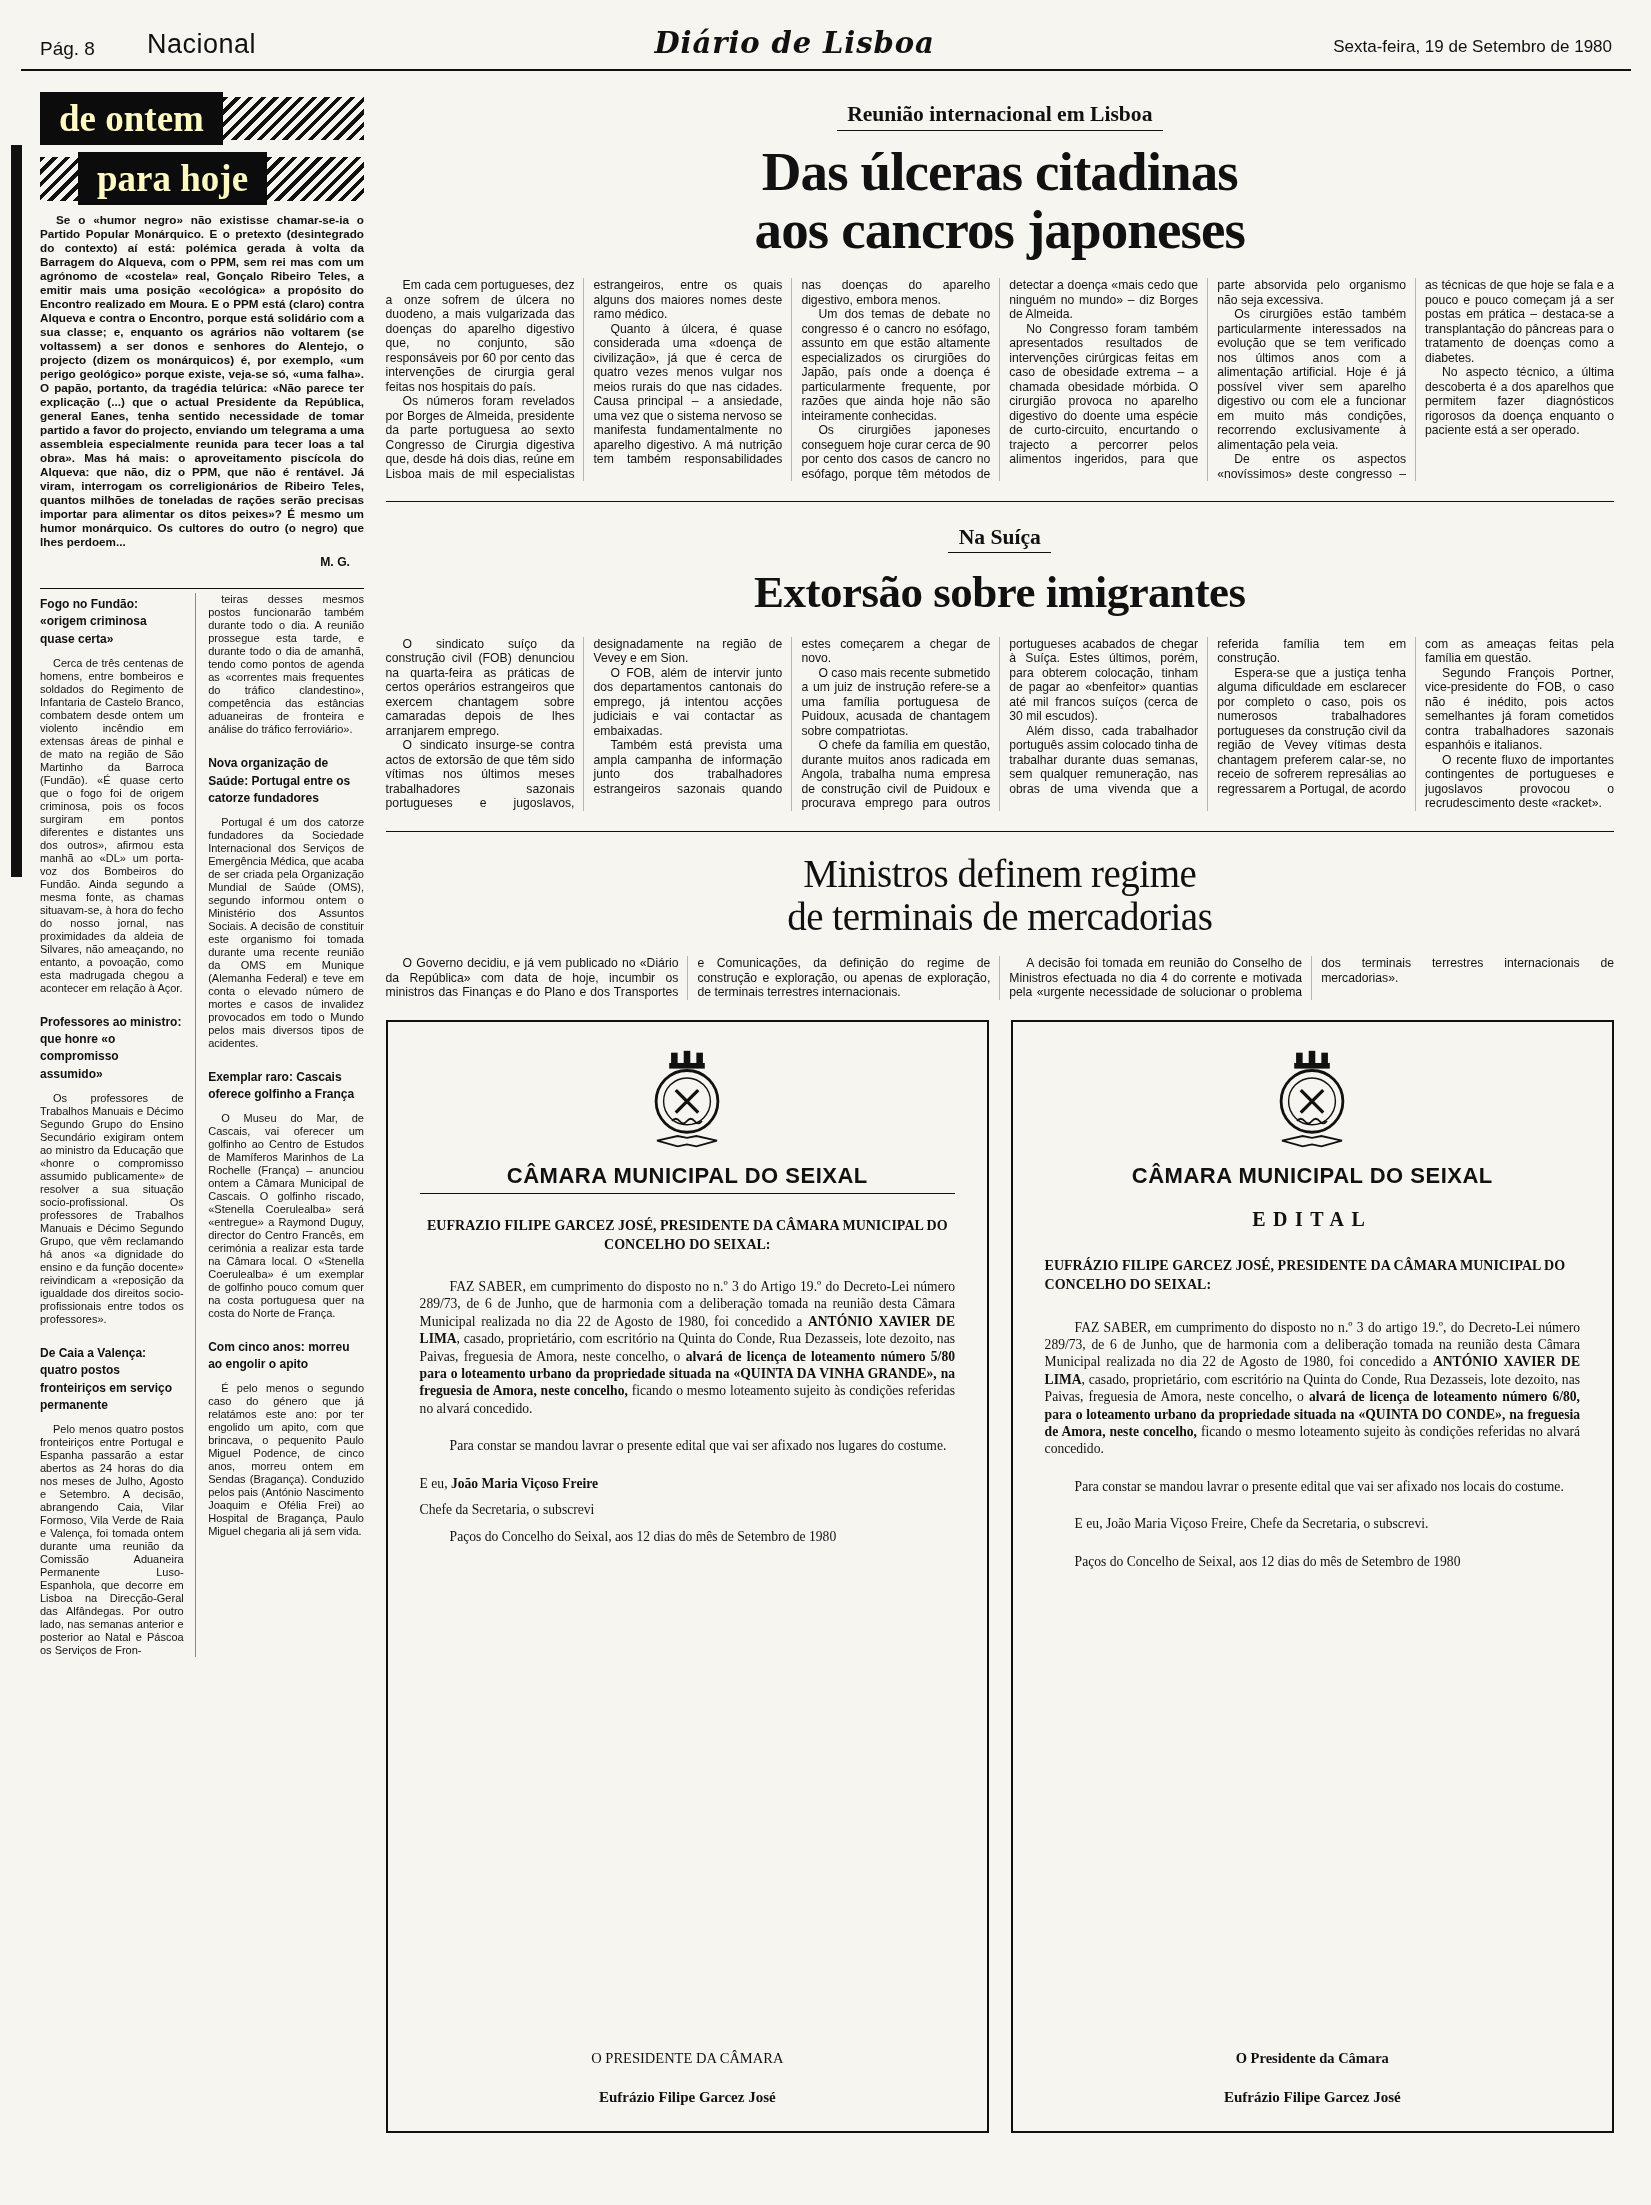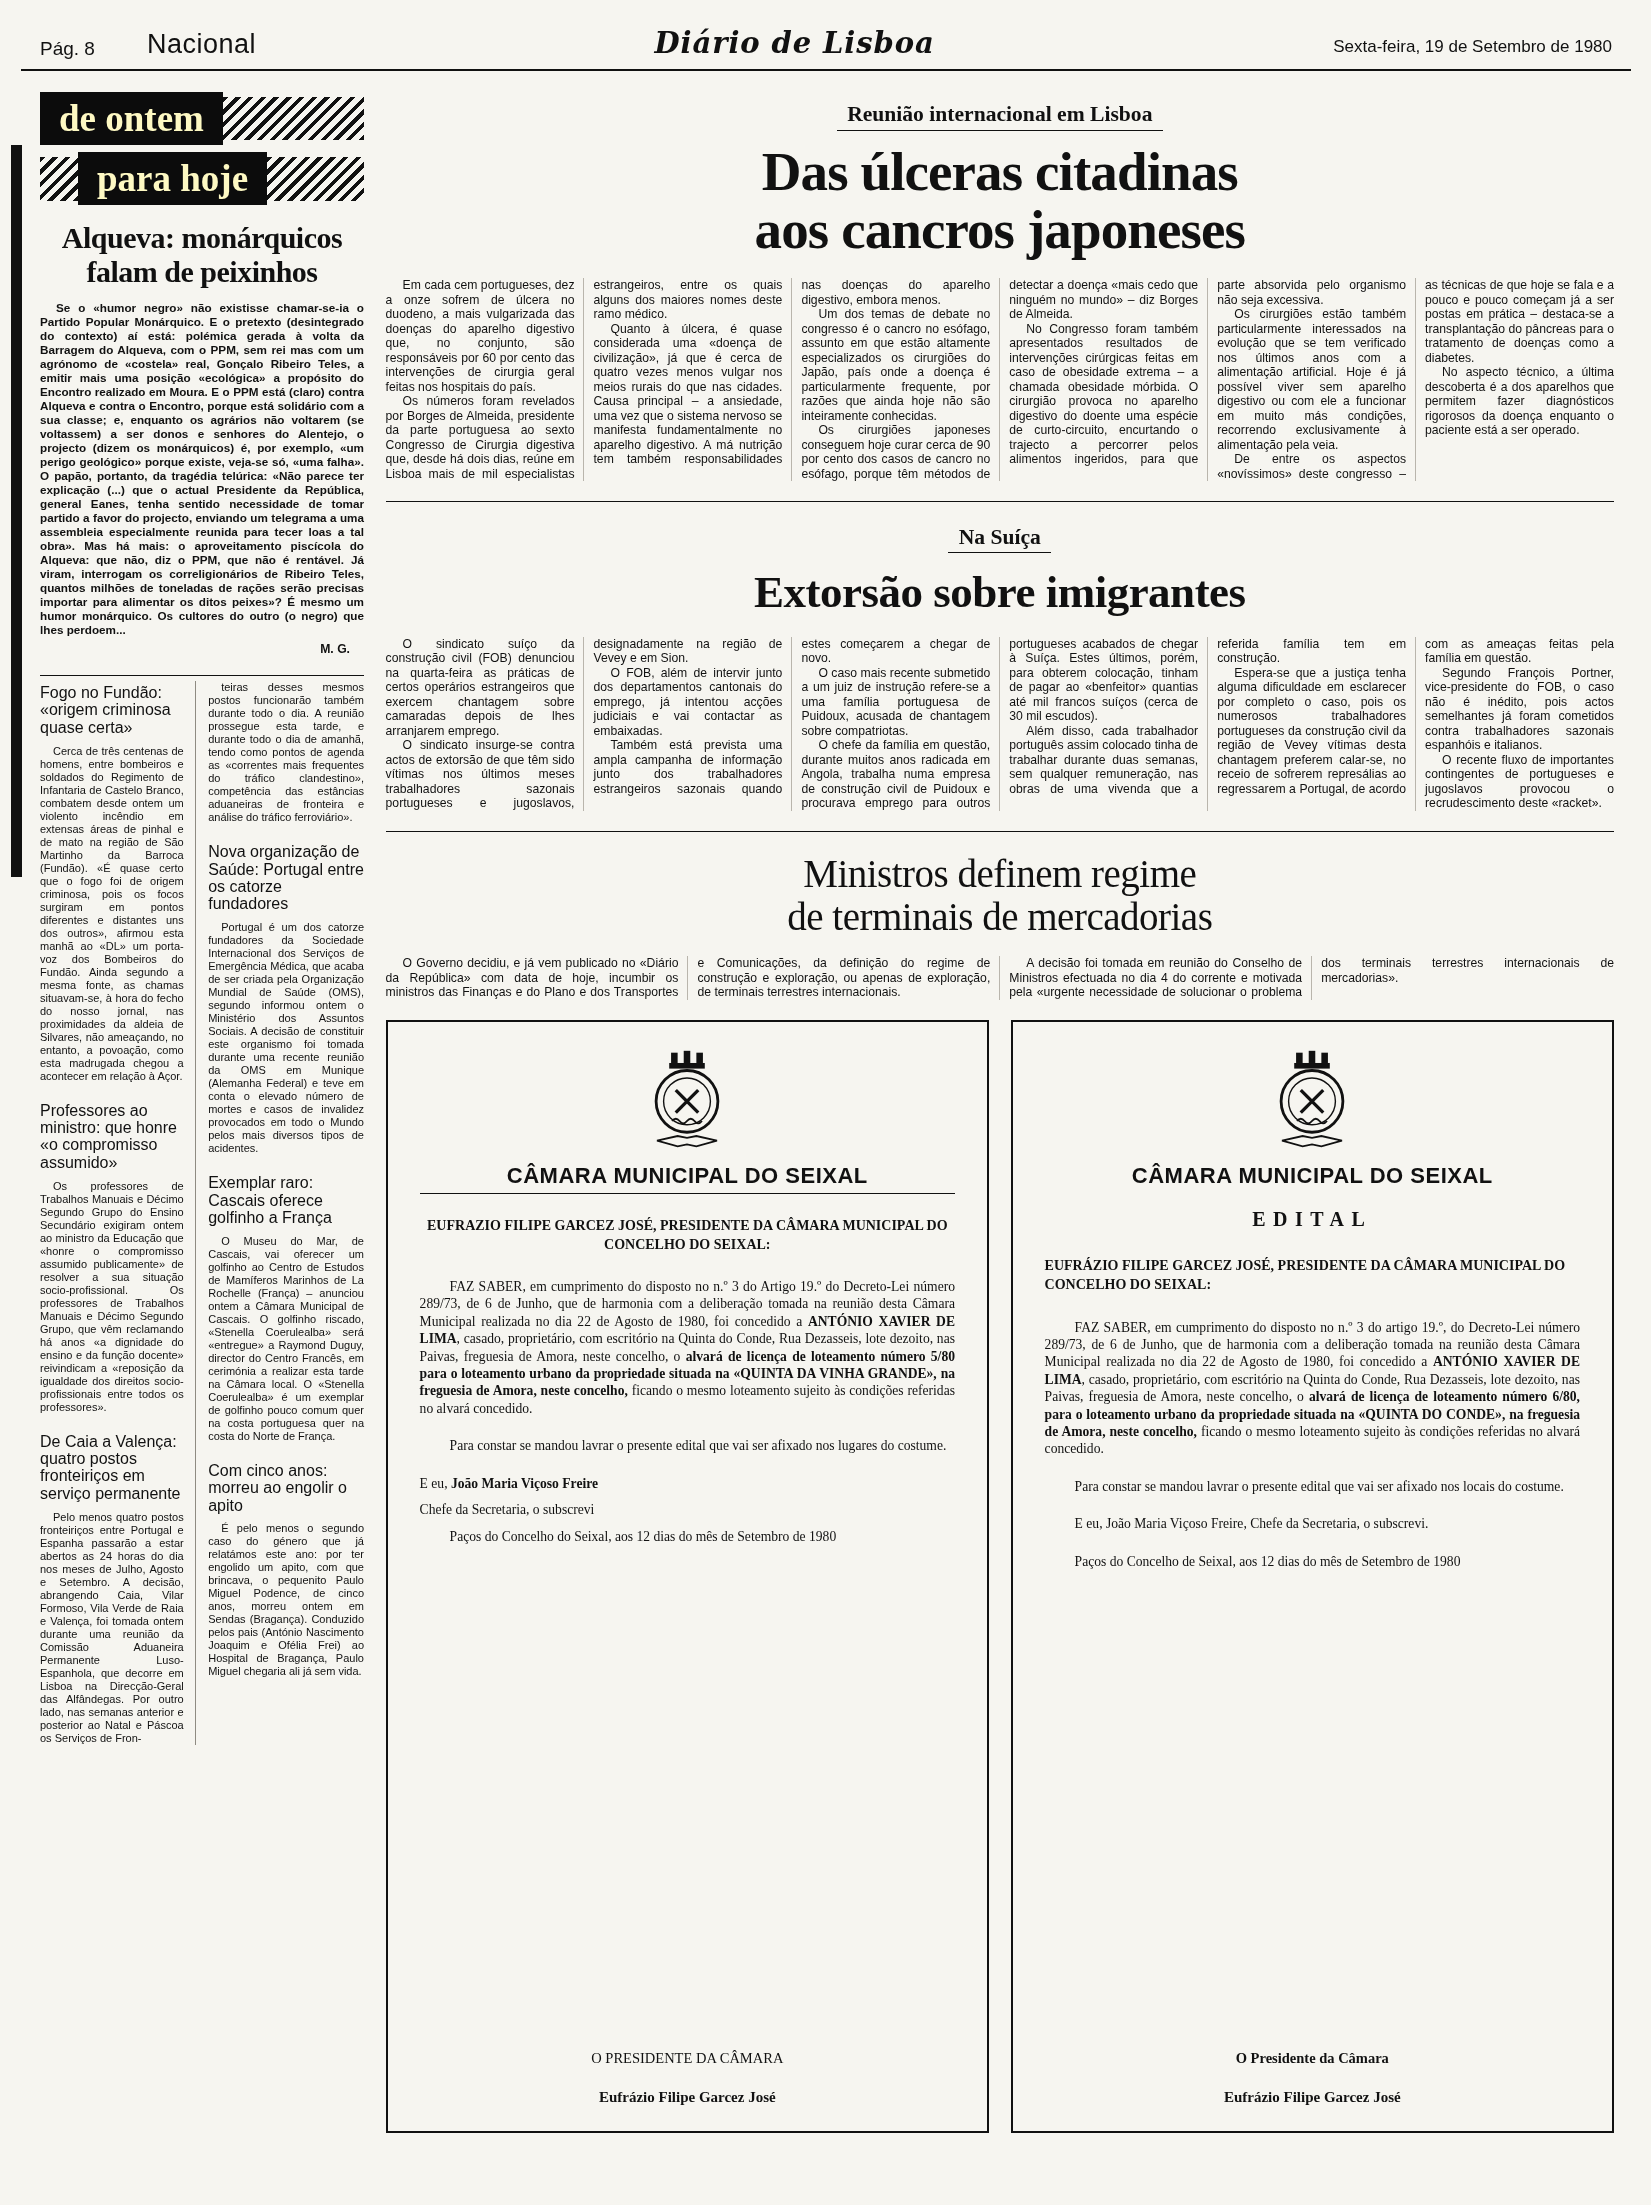--- a/index.html
+++ b/index.html
@@ -33,21 +33,21 @@
   .hatch-lead { flex: none; width: 38px; }
   
   .alq-headline { font-family: "Liberation Serif", serif; font-weight: bold; font-size: 30px; line-height: 1.12; text-align: center; white-space: pre-line; margin: 16px 0 12.2px; letter-spacing: -0.5px; }
   .alq-body { font-size: 11.7px; line-height: 14px; font-weight: bold; text-align: justify; }
   .alq-body p { text-indent: 16px; }
   .alq-sig { text-align: right; font-weight: bold; font-size: 12.2px; margin-top: 5.6px; padding-right: 14px; }
   
   .left-two { display: flex; margin-top: 19px; border-top: 1.4px solid #111; padding-top: 4.7px; }
   .lcolA { width: 155px; flex: none; padding-right: 11.3px; }
   .lcolB { flex: 1; border-left: 0.5px solid #8f8b82; padding-left: 12.2px; }
-  .sub-head { font-size: 16px; font-weight: normal; line-height: 17.4px; margin: 19px 0 8.4px; }
+  .sub-head { font-size: 12px; font-weight: bold; line-height: 17.4px; margin: 19px 0 8.4px; }
   .sub-head.first { margin-top: 2.8px; }
   .sub-body { font-size: 11px; line-height: 13px; text-align: justify; }
   .sub-body p { text-indent: 13px; }
   
   .kicker { text-align: center; font-family: Liberation Serif, serif; font-weight: bold; font-size: 21.6px; margin: 10px 0 16px; }
   .kicker span { border-bottom: 1.4px solid #111; padding: 0 10.3px 3.8px; }
   .mega { font-family: "Liberation Serif", serif; font-weight: bold; font-size: 55px; line-height: 1.05; letter-spacing: -0.9px; text-align: center; white-space: pre-line; margin-bottom: 20px; }
   .headline-xl { font-family: "Liberation Serif", serif; font-weight: bold; font-size: 45px; letter-spacing: -0.5px; text-align: center; margin: 6.6px 0 19px; }
   .headline-lg { font-family: "Liberation Serif", serif; font-weight: normal; font-size: 39px; line-height: 1.1; letter-spacing: -0.5px; text-align: center; white-space: pre-line; margin: 9.4px 0 17px; }
   .article-cols { column-gap: 19px; column-rule: 0.5px solid #b9b5ac; font-size: 12.2px; line-height: 14.5px; text-align: justify; }
@@ -96,22 +96,20 @@
           <div class="hatch"></div>
         </div>
         <div class="promo-row">
           <div class="hatch hatch-lead"></div>
           <div class="promo-box">para hoje</div>
           <div class="hatch"></div>
         </div>
       </div>
 
       <div>
-        <h2 class="alq-headline">Alqueva: monárquicos
-falam de peixinhos</h2>
         <div class="alq-body">
             <p>Se o «humor negro» não existisse chamar-se-ia o Partido Popular Monárquico. E o pretexto (desintegrado do contexto) aí está: polémica gerada à volta da Barragem do Alqueva, com o PPM, sem rei mas com um agrónomo de «costela» real, Gonçalo Ribeiro Teles, a emitir mais uma posição «ecológica» a propósito do Encontro realizado em Moura. E o PPM está (claro) contra Alqueva e contra o Encontro, porque está solidário com a sua classe; e, enquanto os agrários não voltarem (se voltassem) a ser donos e senhores do Alentejo, o projecto (dizem os monárquicos) é, por exemplo, «um perigo geológico» porque existe, veja-se só, «uma falha». O papão, portanto, da tragédia telúrica: «Não parece ter explicação (...) que o actual Presidente da República, general Eanes, tenha sentido necessidade de tomar partido a favor do projecto, enviando um telegrama a uma assembleia especialmente reunida para tecer loas a tal obra». Mas há mais: o aproveitamento piscícola do Alqueva: que não, diz o PPM, que não é rentável. Já viram, interrogam os correligionários de Ribeiro Teles, quantos milhões de toneladas de rações serão precisas importar para alimentar os ditos peixes»? É mesmo um humor monárquico. Os cultores do outro (o negro) que lhes perdoem...</p>
           </div>
         <div class="alq-sig">M. G.</div>
       </div>
 
       <div class="left-two">
         <div class="lcolA">
           <div>
             <h3 class="sub-head first">Fogo no Fundão: «origem criminosa quase certa»</h3>

